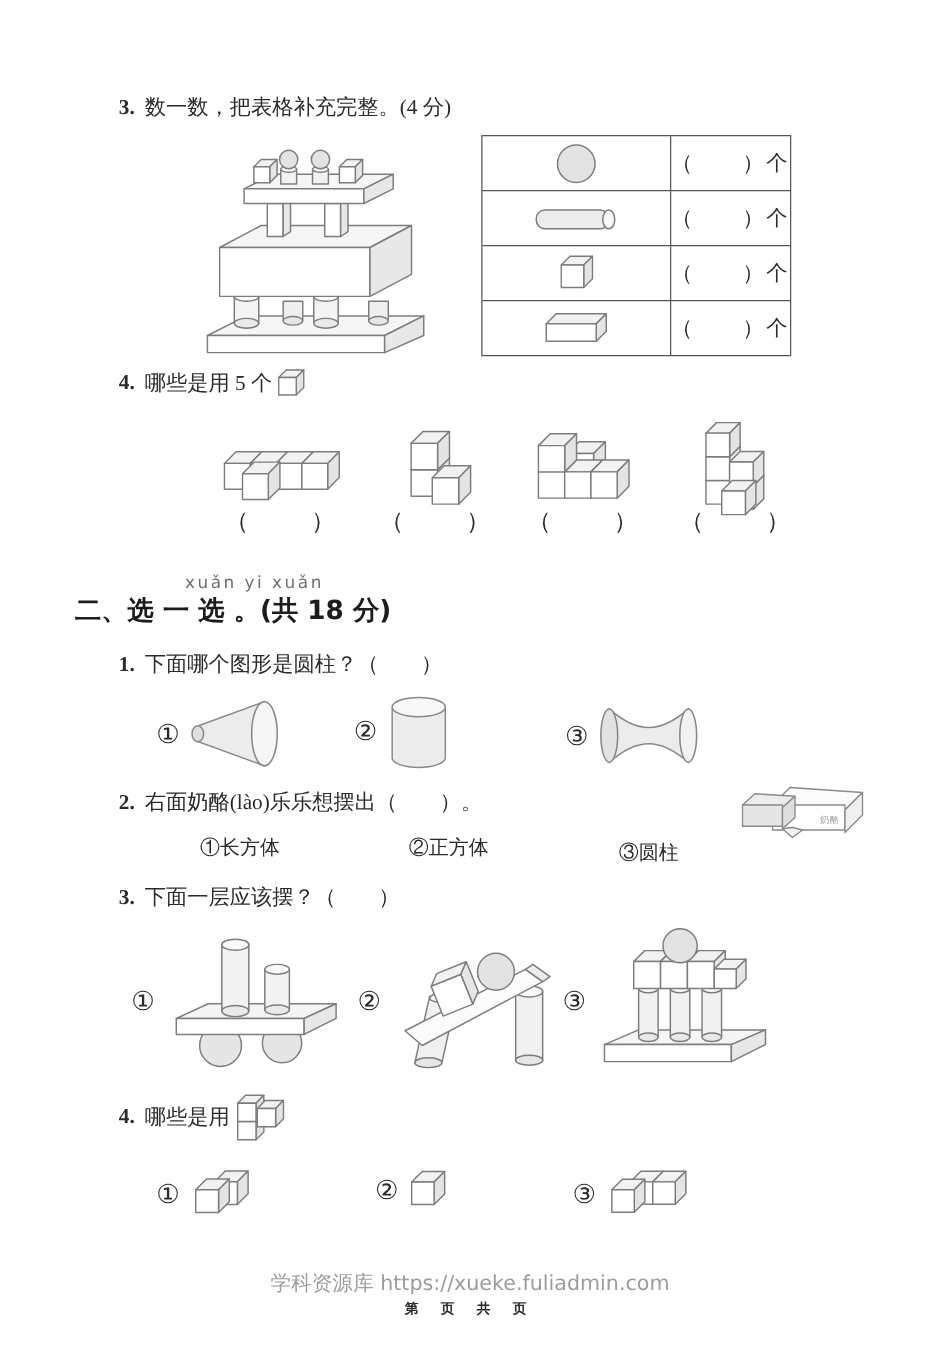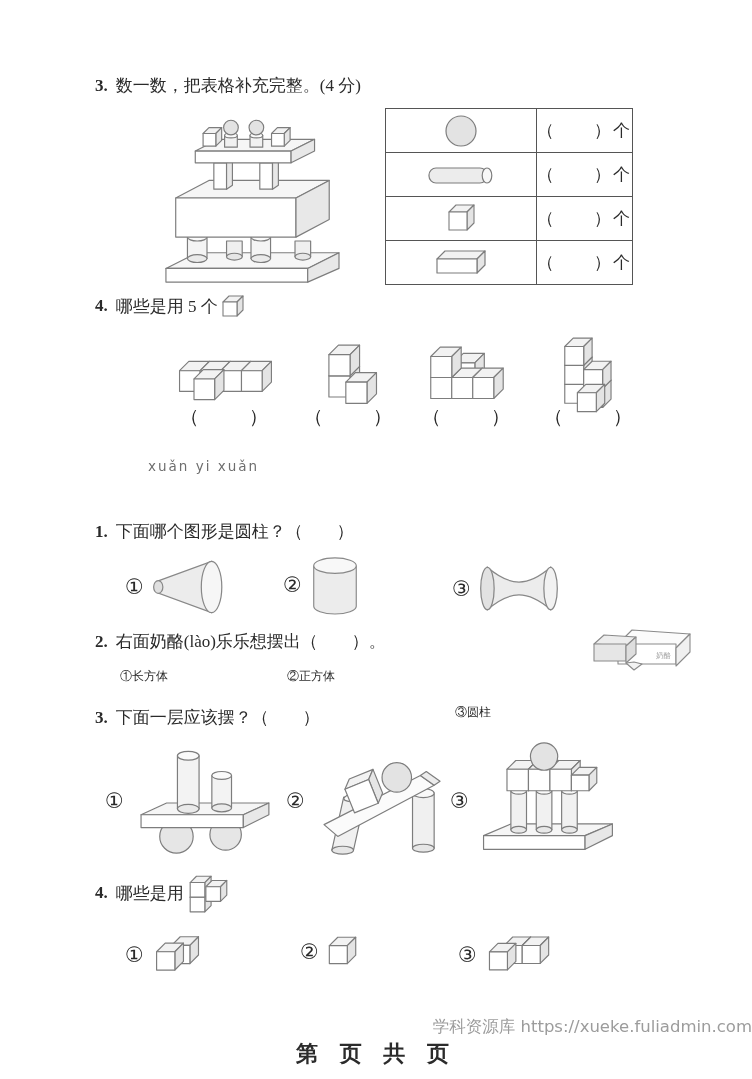--- a/index.html
+++ b/index.html
@@ -18,25 +18,25 @@
                font-size:17px;letter-spacing:2px;}
   
   .paren{position:absolute;top:404px;font-size:19px;text-align:center;letter-spacing:4px;}
   
   .pinyin{position:absolute;left:104px;top:458px;font-family:"DejaVu Sans",sans-serif;
           font-size:13.5px;color:#6e6e6e;letter-spacing:2px;margin-left:44px;}
   .sec-title{position:absolute;left:60px;top:474px;font-family:"DejaVu Sans","Liberation Sans",sans-serif;
              font-weight:bold;font-size:21px;color:#1c1c1c;}
   .optrow-item{position:absolute;display:flex;align-items:center;gap:4px;}
   .mark{font-size:21px;color:#2a2a2a;font-family:"DejaVu Sans",sans-serif;font-weight:normal;}
-  .opt-text{position:absolute;font-size:12px;}
-  .footer-site{position:absolute;left:0;top:1016px;width:752px;text-align:right;
+  .opt-text{position:absolute;font-size:16px;margin-left:40px;}
+  .footer-site{position:absolute;left:0;top:1016px;width:752px;text-align:center;
                font-family:"DejaVu Sans",sans-serif;font-size:16.5px;color:#9c9c9c;}
   .footer-page{position:absolute;left:0;top:1039px;width:752px;text-align:center;
-               font-family:"DejaVu Sans",sans-serif;font-weight:bold;font-size:22px;color:#2b2b2b;letter-spacing:7px;}
+               font-family:"DejaVu Sans",sans-serif;font-weight:bold;font-size:11px;color:#2b2b2b;letter-spacing:7px;}
   svg{overflow:visible;}
 </style>
 </head>
 <body>
 
 <div id="page">
 
   <div class="line" style="left:95px;top:74px;">
     <span class="qnum">3.</span>
     <span>数一数，把表格补充完整。(4 分)</span>
@@ -202,20 +202,23 @@
       <polygon points="42,54 50,46 50,64 42,72" fill="#e4e4e4" stroke="#7d7d7d" stroke-width="1.1" stroke-linejoin="round"></polygon>
       <polygon points="24,54 42,54 42,72 24,72" fill="#ffffff" stroke="#7d7d7d" stroke-width="1.1" stroke-linejoin="round"></polygon>
     </svg>
 
   <div class="paren" style="left:168px;width:116px;">（　　）</div>
   <div class="paren" style="left:300px;width:100px;">（　　）</div>
   <div class="paren" style="left:418px;width:100px;">（　　）</div>
   <div class="paren" style="left:540px;width:100px;">（　　）</div>
 
   <div class="pinyin">xuǎn  yi  xuǎn</div>
+  <div class="sec-title">
+    <span>二、</span><span>选 一 选 </span><span>。(共 18 分)</span>
+  </div>
 
   <div class="line" style="left:95px;top:520px;">
     <span class="qnum">1.</span>
     <span>下面哪个图形是圆柱？（　　）</span>
   </div>
 
   <div class="optrow-item" style="left:125px;top:556px;">
     <span class="mark">①</span>
     <svg width="82" height="62" viewBox="0 0 80 60" fill="none" stroke="#888" stroke-width="1.2">
       <path d="M10,24 L62,5 L62,55 L10,36 Z" fill="#ececec"></path>
@@ -238,21 +241,21 @@
       <ellipse cx="73" cy="27.5" rx="6.5" ry="20.5" fill="#f2f2f2"></ellipse>
     </svg>
   </div>
 
   <div class="line" style="left:95px;top:630px;">
     <span class="qnum">2.</span>
     <span>右面奶酪(lào)乐乐想摆出（　　）。</span>
   </div>
   <div class="opt-text" style="left:120px;top:668px;">①长方体</div>
   <div class="opt-text" style="left:287px;top:668px;">②正方体</div>
-  <div class="opt-text" style="left:455px;top:704px;text-align:center;">③圆柱</div>
+  <div class="opt-text" style="left:455px;top:672px;text-align:center;">③圆柱</div>
 
   <svg style="position:absolute;left:588px;top:618px;" width="105" height="62" viewBox="0 0 105 62" fill="none" stroke="#8a8a8a" stroke-width="1.1" stroke-linejoin="round">
     <polygon points="30,26 44,12 102,16 88,30" fill="#fbfbfb"></polygon>
     <rect x="30" y="26" width="58" height="20" fill="#ffffff"></rect>
     <polygon points="88,30 102,16 102,34 88,48" fill="#f0f0f0"></polygon>
     <text x="68" y="40" font-size="7.5" fill="#a5a5a5" stroke="none" font-family="'DejaVu Sans',sans-serif">奶酪</text>
     <polygon points="6,26 16,17 48,19 38,28" fill="#ededed"></polygon>
     <rect x="6" y="26" width="32" height="17" fill="#e6e6e6"></rect>
     <polygon points="38,28 48,19 48,36 38,45" fill="#dedede"></polygon>
     <polygon points="38,45 46,52 54,46 46,44" fill="#f3f3f3"></polygon>

